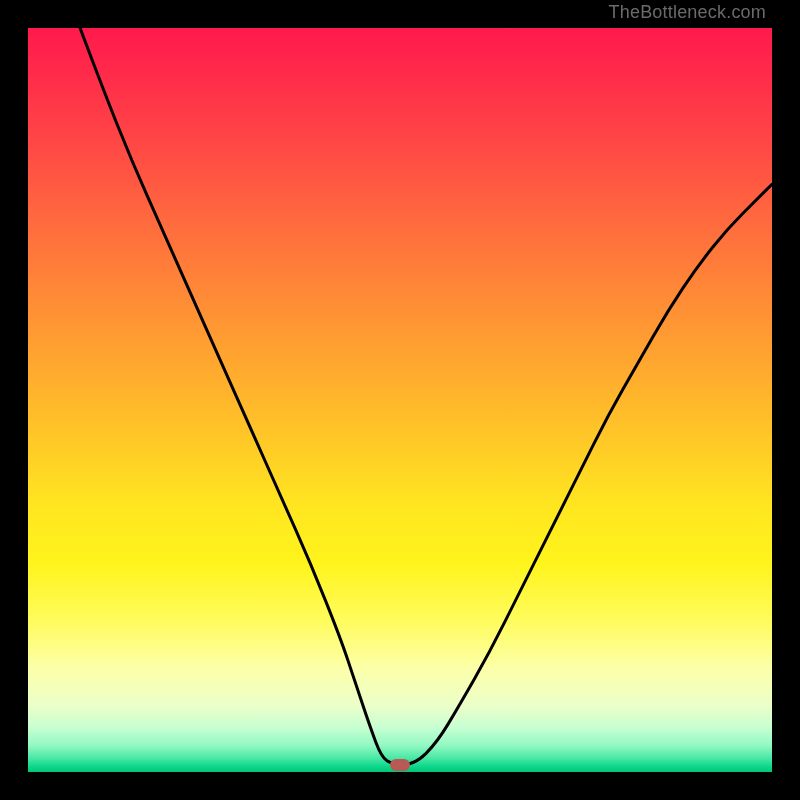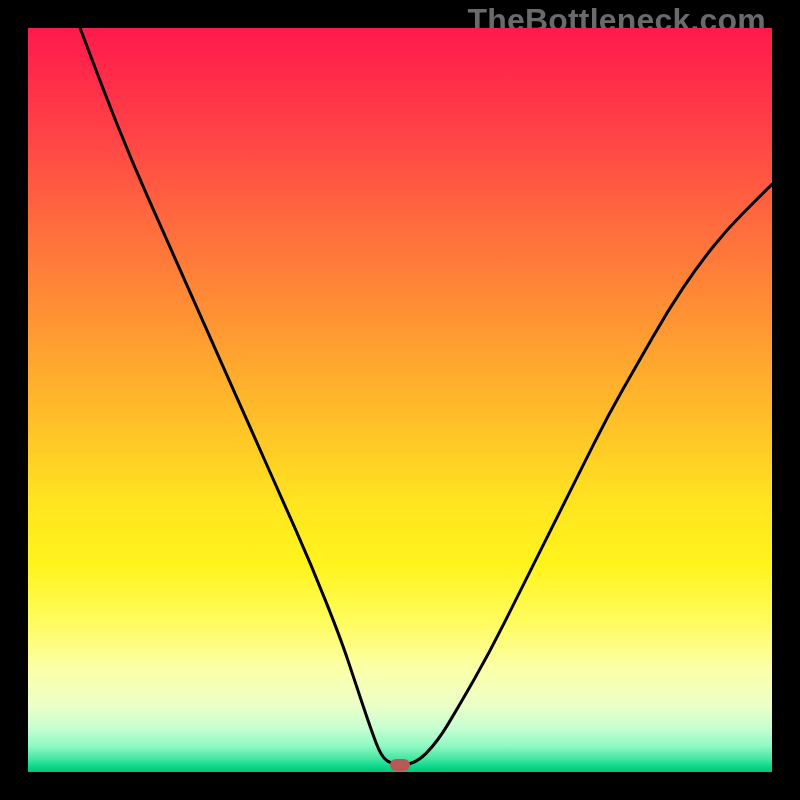--- a/index.html
+++ b/index.html
@@ -44,22 +44,22 @@
       #0bd68a 99.3%,
       #00c777 100%
     );
   }
   .watermark {
     position: absolute;
     top: 2px;
     right: 34px;
     color: #6a6a6a;
     font-family: Arial, Helvetica, sans-serif;
-    font-size: 32px;
-    font-weight: 700;
+    font-size: 18px;
+    font-weight: 400;
     letter-spacing: 0.2px;
   }
   svg.curve {
     position: absolute;
     left: 0;
     top: 0;
     width: 744px;
     height: 744px;
     overflow: visible;
   }

